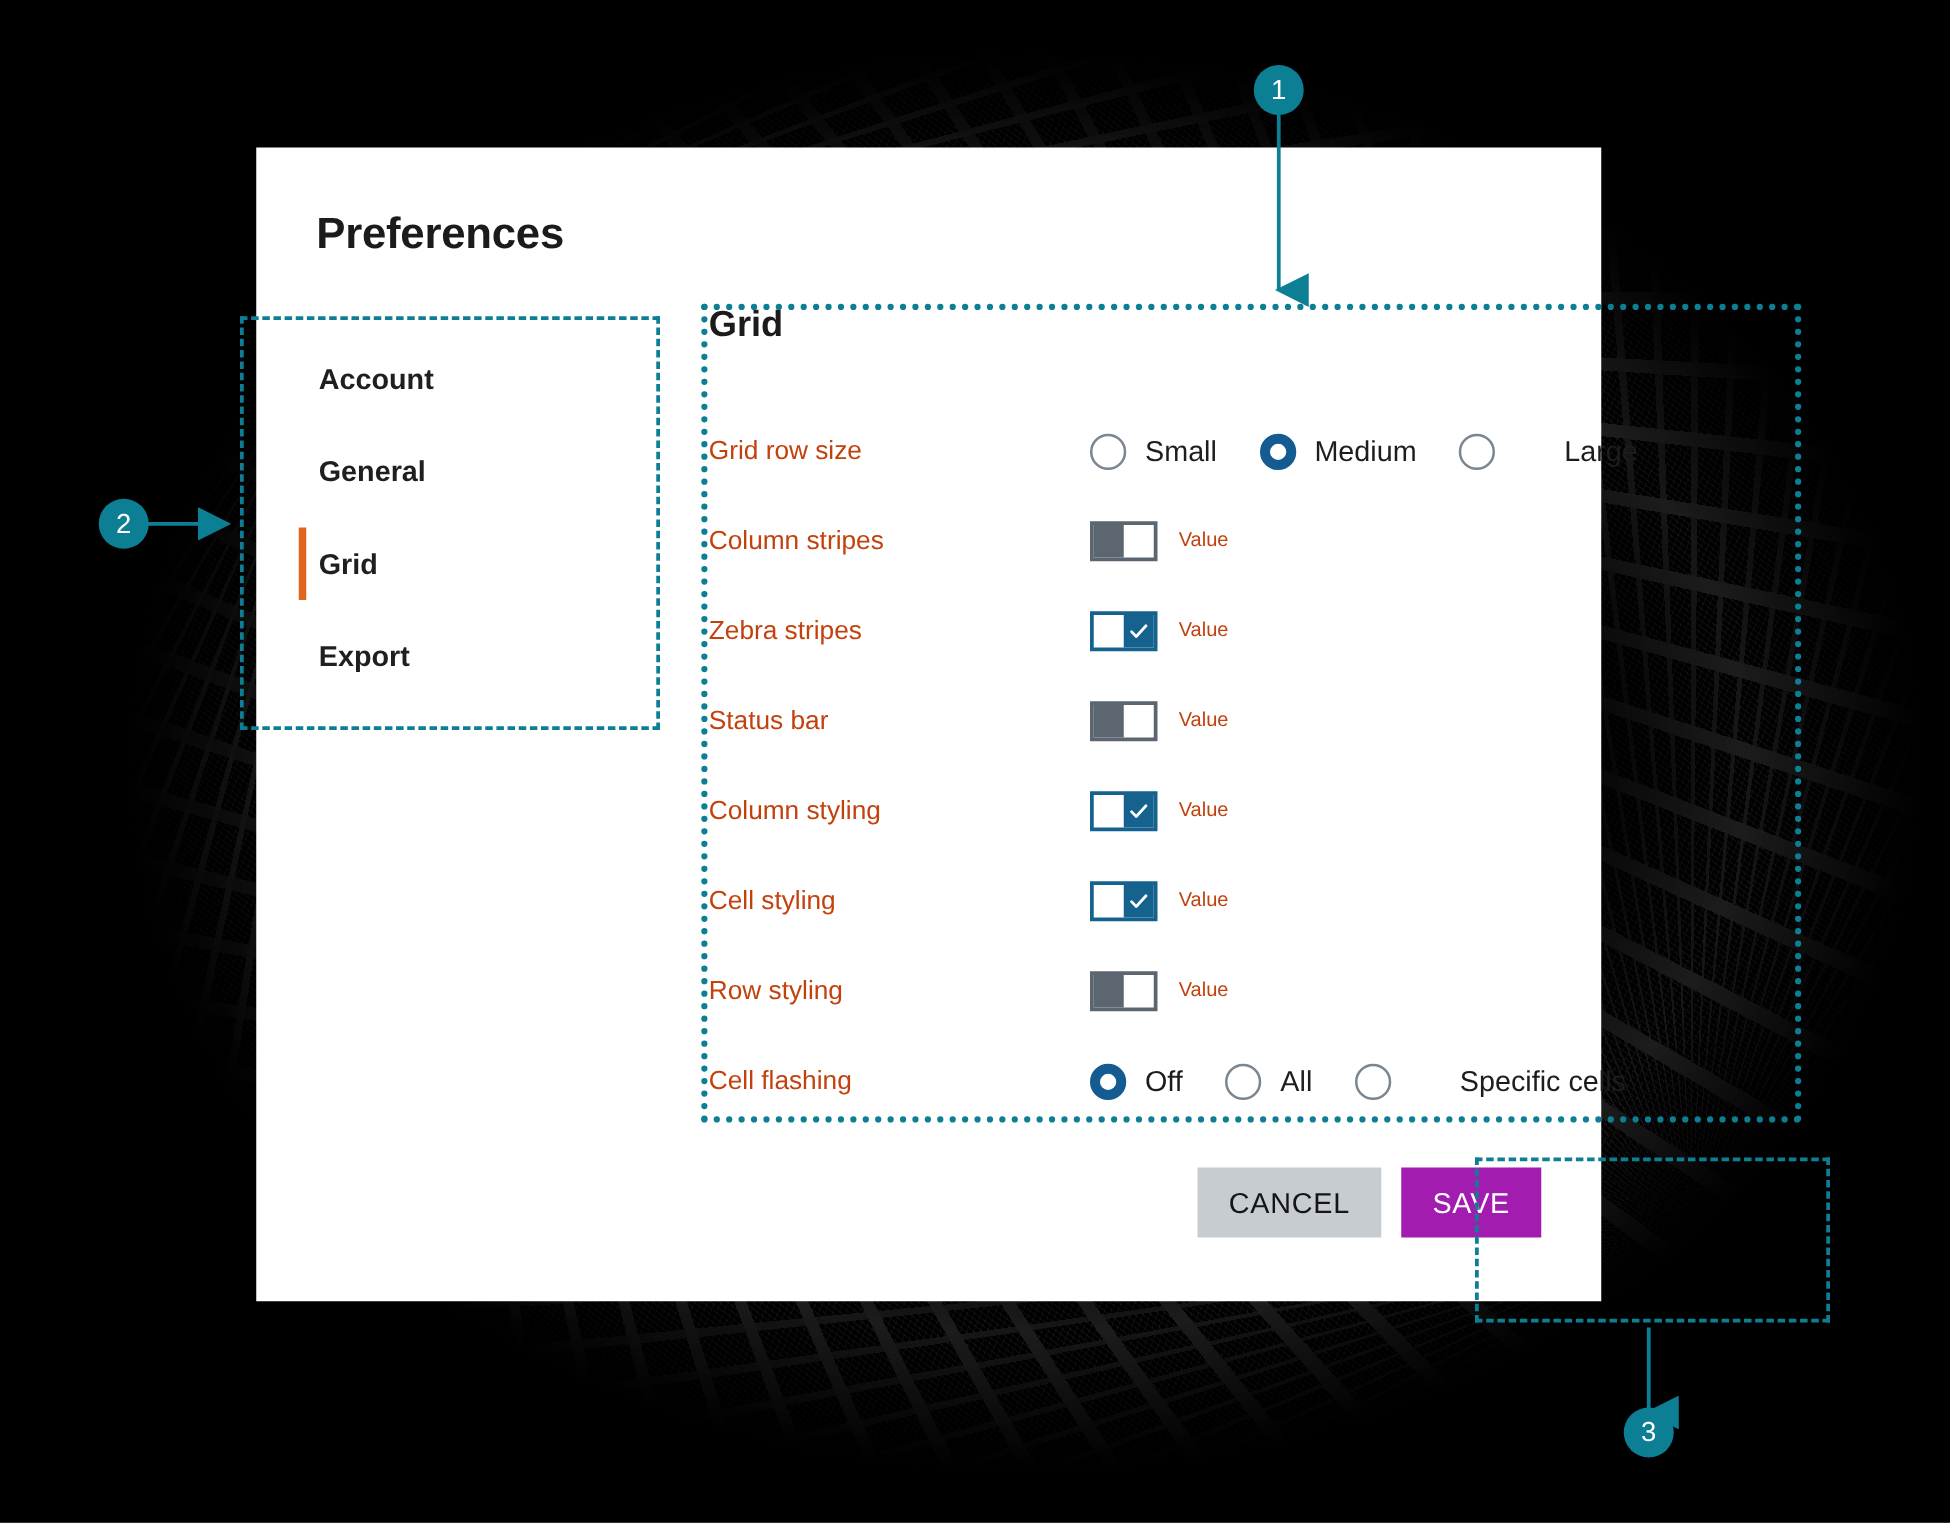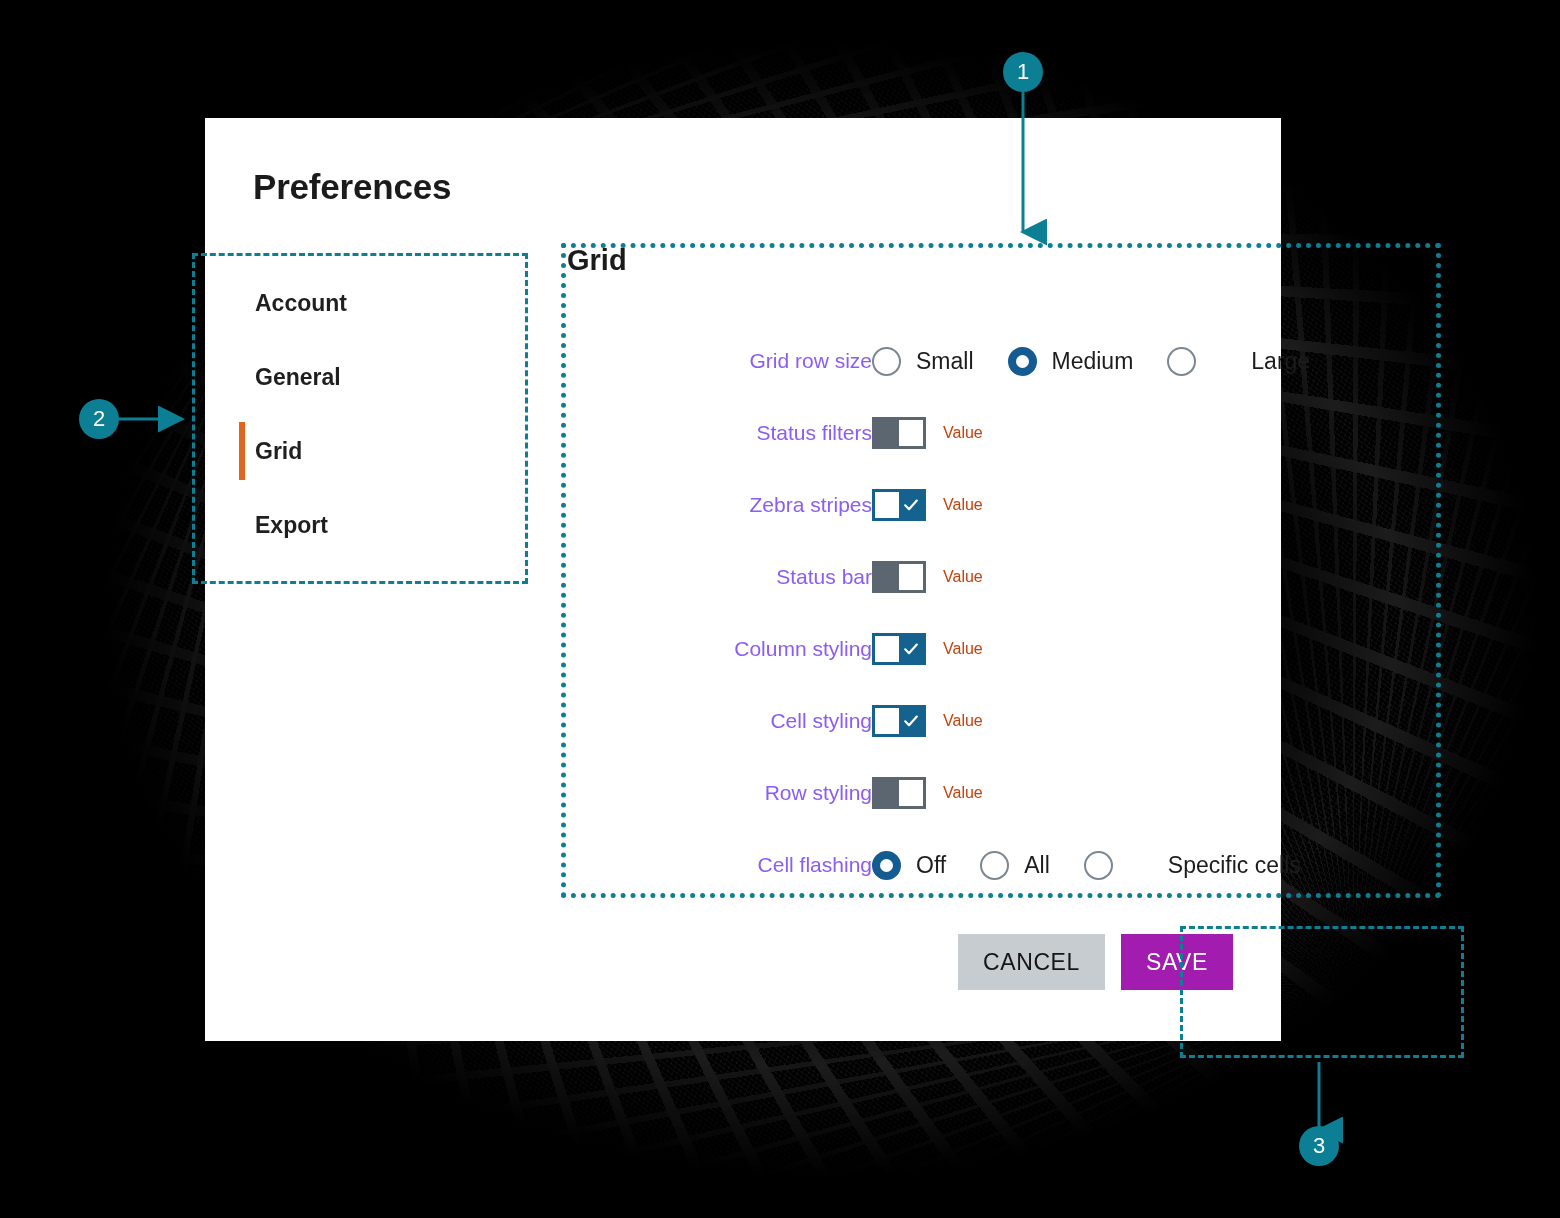--- a/index.html
+++ b/index.html
@@ -117,23 +117,22 @@
 
   .row {
     display: flex;
     align-items: center;
     height: 72px;
   }
   .row-label {
     width: 305px;
     flex: none;
     font-size: 21px;
-    color: #8b5cf6;
+    color: #c2410c;
     margin-left: 4px;
-    text-align: right;
   }
   .row-control {
     display: flex;
     align-items: center;
   }
 
   
   .radio-group { display: flex; align-items: flex-end; }
   .radio-option {
     display: flex;
@@ -295,21 +294,21 @@
                 <span class="radio-label">Medium</span>
               </div>
               <div class="radio-option">
                 <span class="radio-dot"></span>
                 <span class="radio-label">Large</span>
               </div>
             </div>
           </div>
         </div>
         <div class="row">
-          <div class="row-label">Status filters</div>
+          <div class="row-label">Column stripes</div>
           <div class="row-control">
             <div class="toggle off">
               <span class="knob"></span>
             </div>
             <span class="toggle-text">Value</span>
           </div>
         </div>
         <div class="row">
           <div class="row-label">Zebra stripes</div>
           <div class="row-control">

